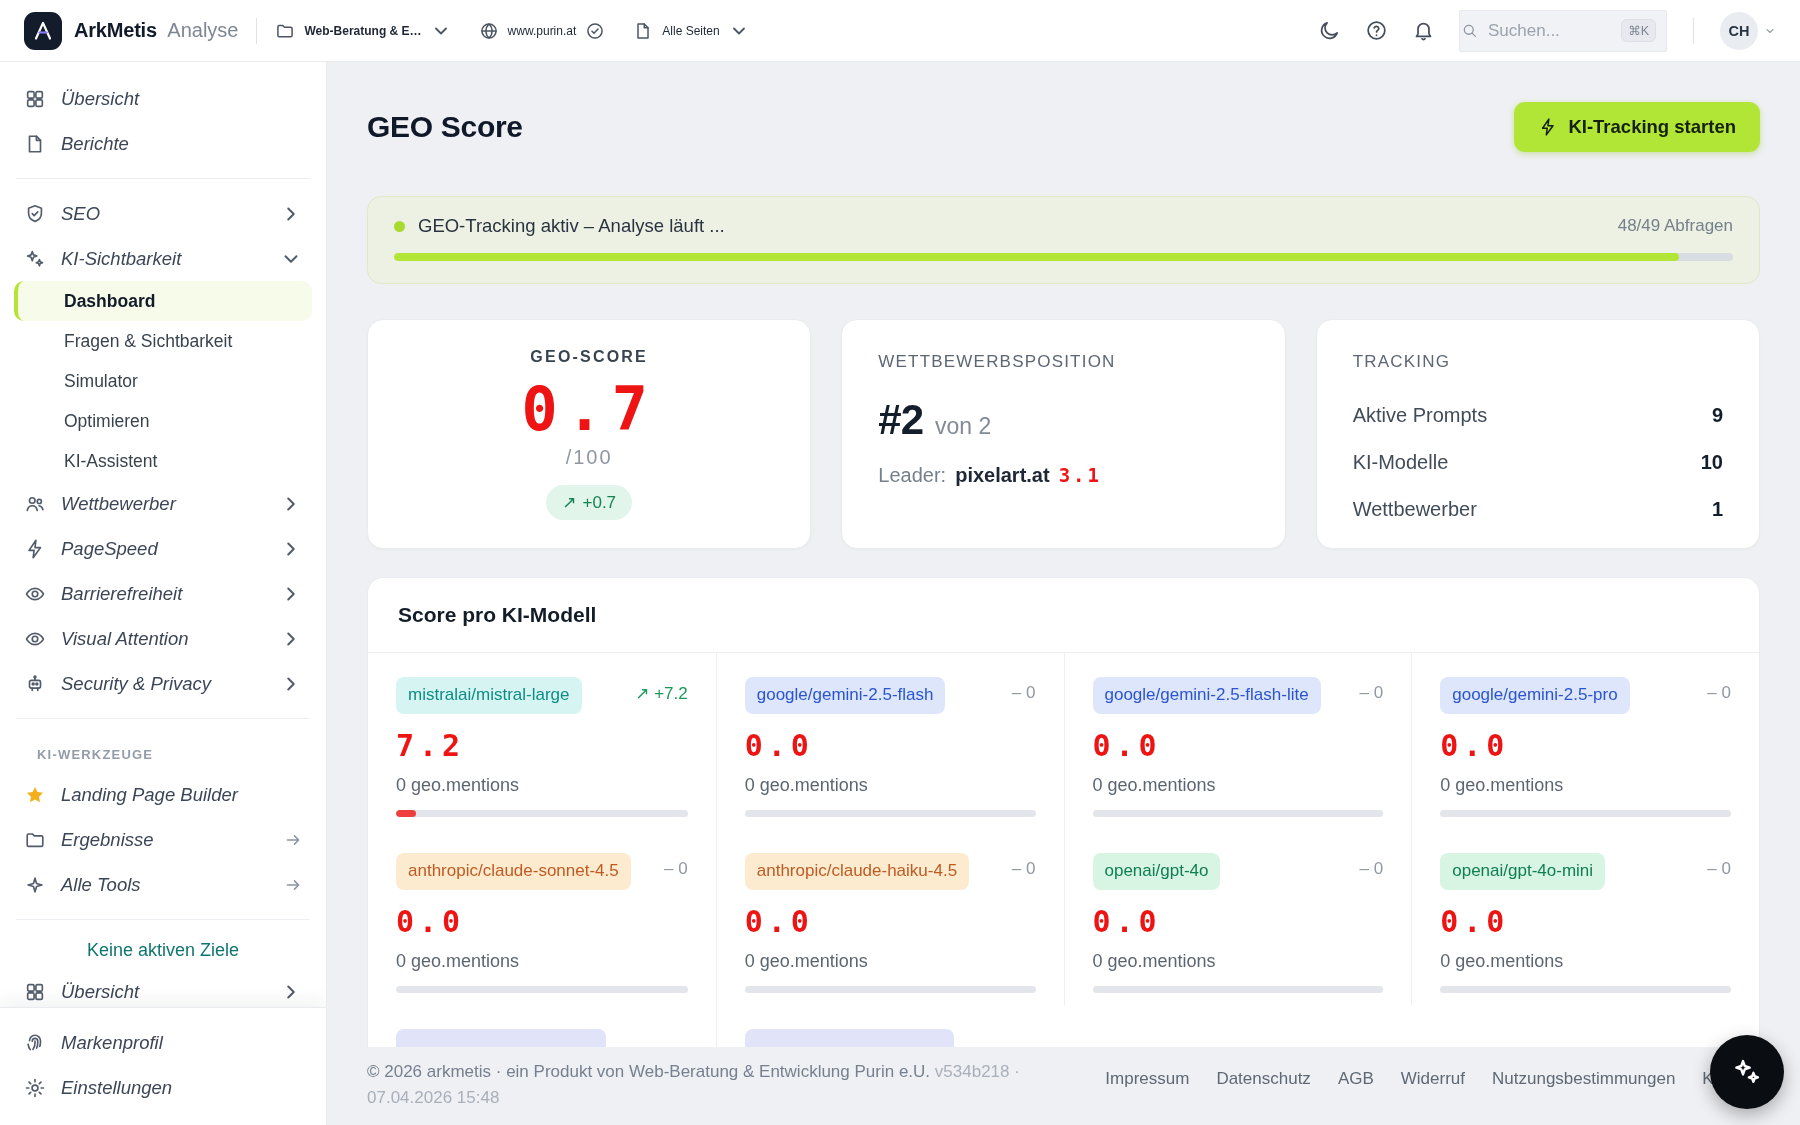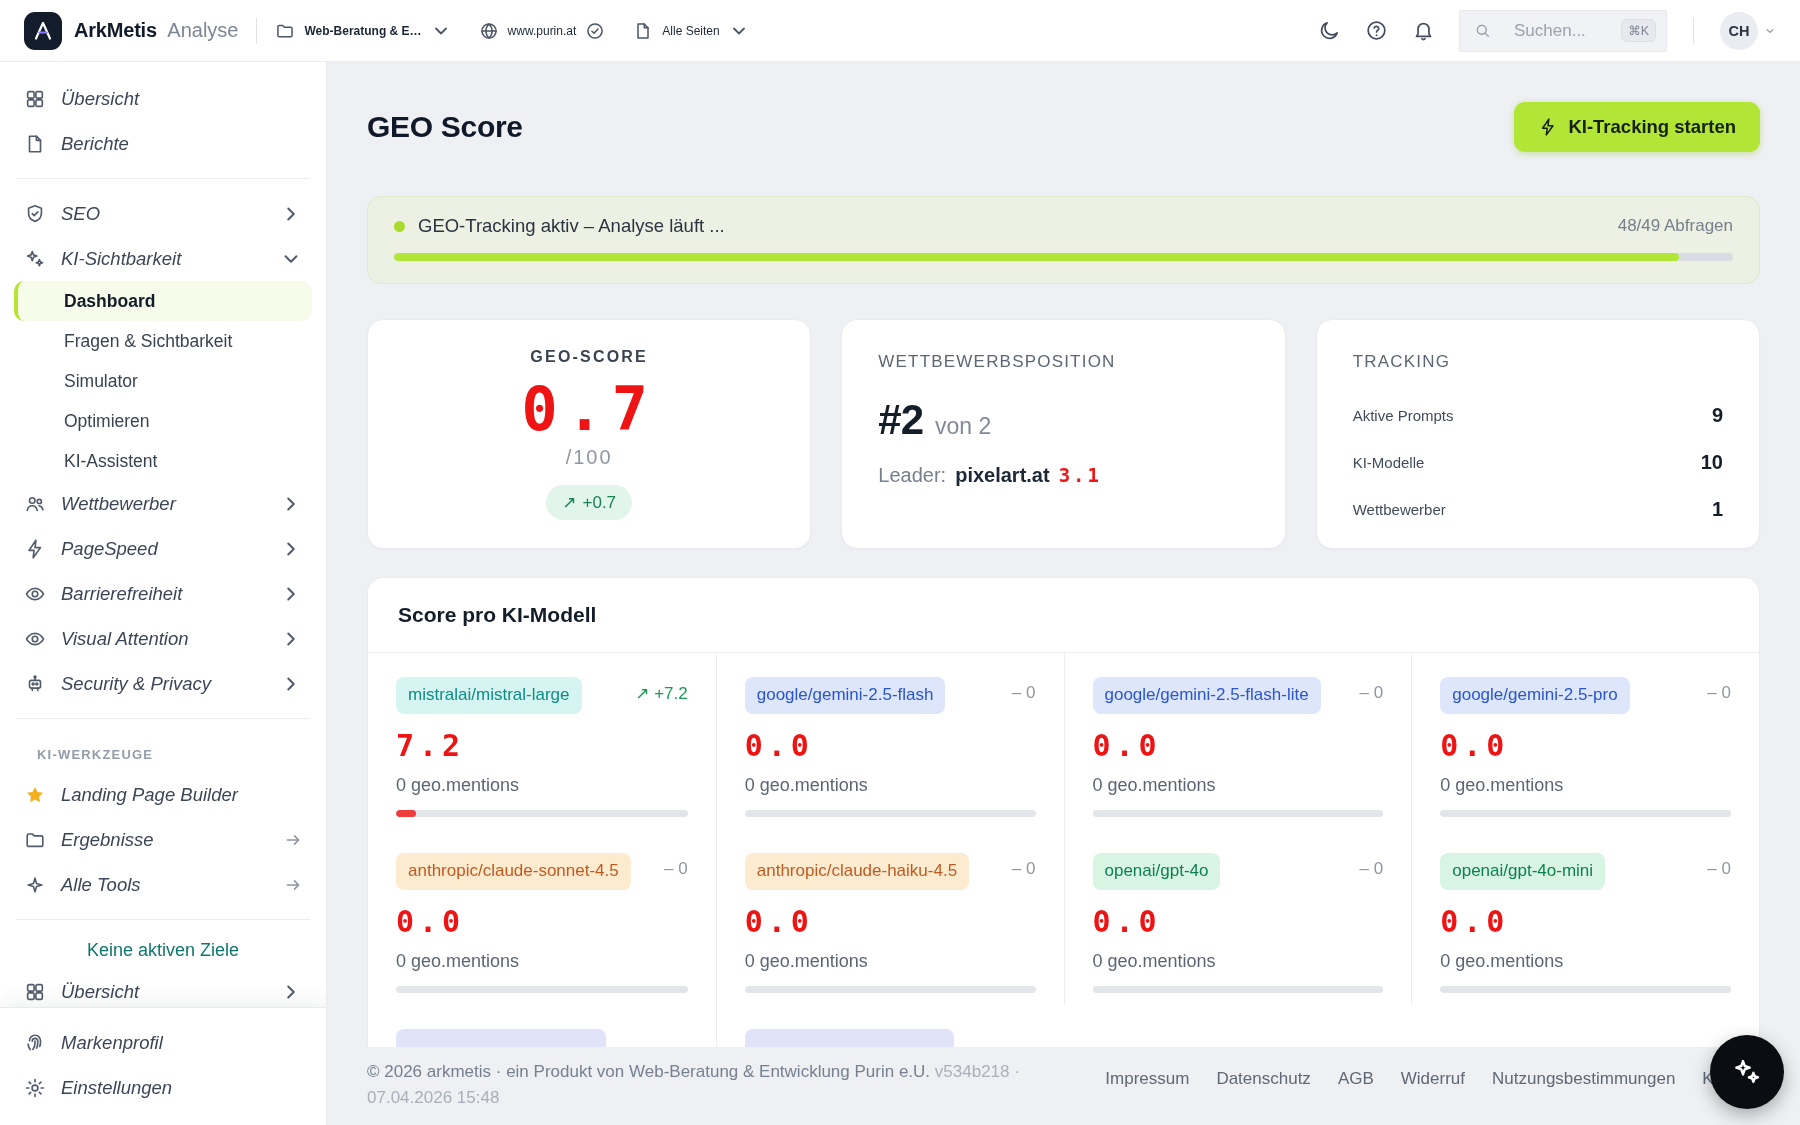--- a/index.html
+++ b/index.html
@@ -27,22 +27,22 @@
   .v-div { width:1px; height:26px; background:#dfe2e7; margin:0 18px; }
   .tb-group { display:flex; align-items:center; gap:9px; margin-right:28px; cursor:pointer; }
   .tb-group .icon { width:20px; height:20px; color:#4b5563; }
   .tb-label { font-size:12px; font-weight:600; color:#1d2735; }
   .tb-label.normal { font-weight:500; }
   .chev { width:14px; height:14px; color:#9aa2ad; }
   .check { width:18px; height:18px; color:#2db56a; }
   .tb-right { margin-left:auto; display:flex; align-items:center; gap:24px; }
   .tb-icon-btn { width:23px; height:23px; color:#434d5c; cursor:pointer; }
   .searchbox {
-    display:flex; align-items:center; gap:23px; width:208px; height:42px;
-    background:#f1f2f5; border:1px solid #e7e9ee; border-radius:2px; padding:0 10px 0 14px; cursor:text;
+    display:flex; align-items:center; gap:10px; width:208px; height:42px;
+    background:#f1f2f5; border:1px solid #e7e9ee; border-radius:2px; padding:0 10px 0 1px; cursor:text;
   }
   .searchbox .icon { width:17px; height:17px; color:#8e97a3; }
   .search-ph { font-size:17px; color:#9aa3ae; flex:1; }
   .kbd { font-size:12.5px; color:#7c8592; background:#e7e9ee; border:1px solid #dcdfe6;
          border-radius:6px; padding:3px 6px; }
   .avatar-group { display:flex; align-items:center; gap:6px; cursor:pointer; }
   .avatar { width:38px; height:38px; border-radius:50%; background:#e9ecf0;
             display:flex; align-items:center; justify-content:center;
             font-size:14.5px; font-weight:700; color:#2a3544; }
 
@@ -125,21 +125,21 @@
   .card.pad { padding:32px 36px; }
   .card-label.left { letter-spacing:1.2px; color:#5d6773; font-weight:500; font-size:17px; }
   .rank-row { margin-top:24px; display:flex; align-items:baseline; gap:12px; }
   .rank-val { font-size:42px; font-weight:800; color:#141e2a; letter-spacing:-1px; }
   .rank-of { font-size:23px; color:#818a96; }
   .leader-row { margin-top:20px; font-size:20px; color:#76808c; display:flex; align-items:baseline; gap:9px; }
   .leader-domain { color:#1d2735; font-weight:600; }
   .leader-score { color:#ee1414; font-weight:700; font-size:19px; letter-spacing:3px; }
   .tracking-rows { margin-top:20px; }
   .t-row { display:flex; justify-content:space-between; align-items:center; height:47px; }
-  .t-label { font-size:15px; color:#414c5a; }
+  .t-label { font-size:20px; color:#414c5a; }
   .t-value { font-size:20px; font-weight:600; color:#141e2a; }
 
   .models-card {
     margin-top:28px; background:#fff; border:1px solid #e9ebee;
     border-radius:16px 16px 0 0; border-bottom:none;
   }
   .models-head { padding:25px 30px; border-bottom:1px solid #eceef1; }
   .models-title { font-size:21px; font-weight:700; color:#131d29; }
   .model-grid { display:grid; grid-template-columns:1fr 1fr 1fr 1fr; }
   .cell { padding:24px 28px 12px; min-height:175px; }

